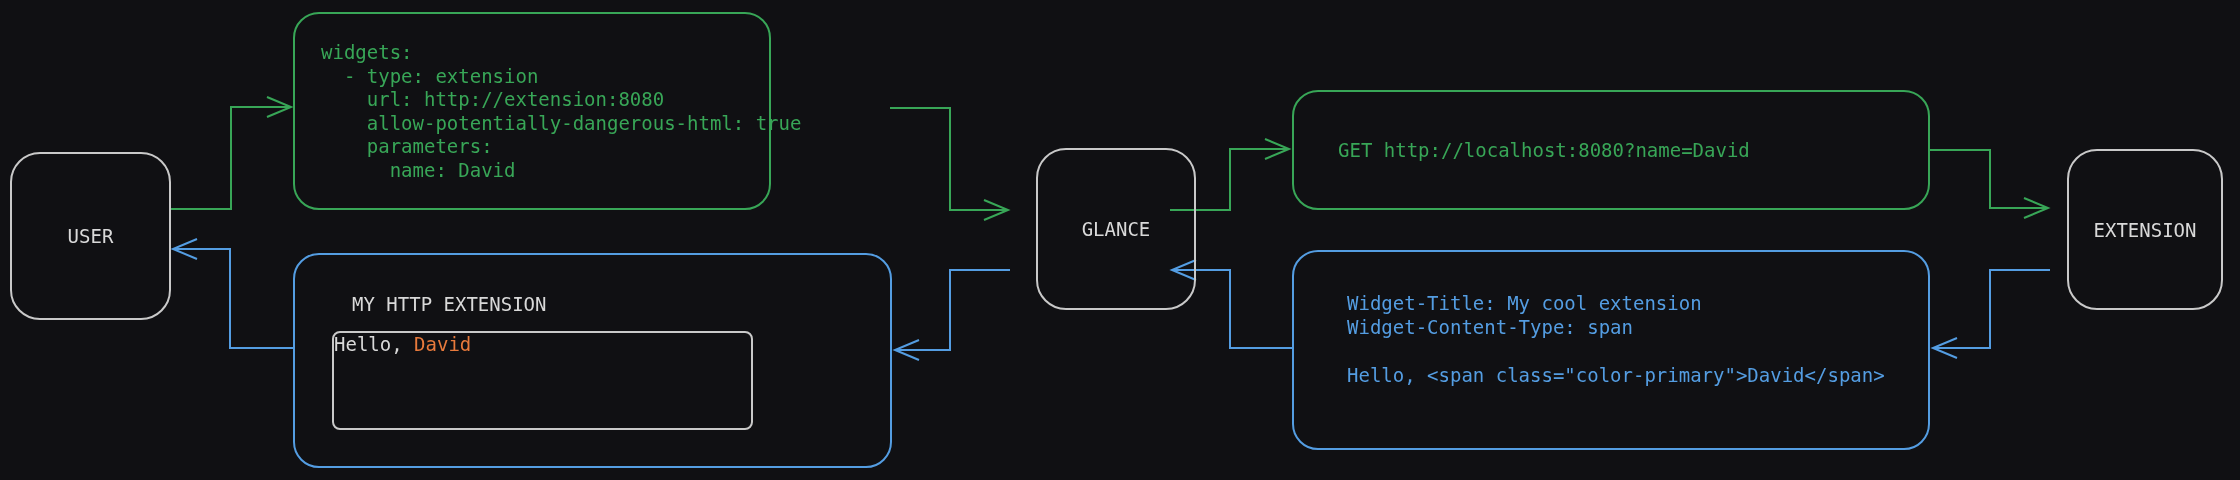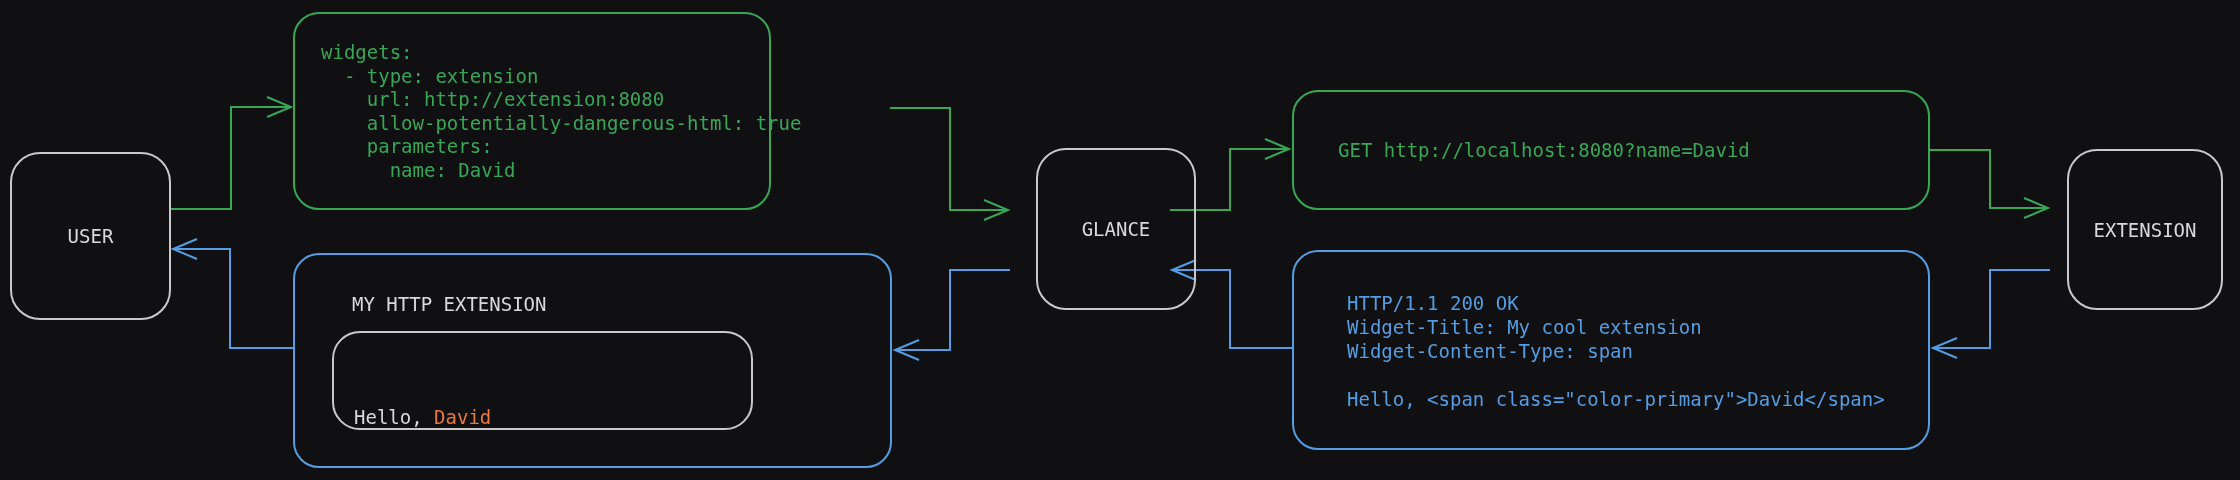--- a/index.html
+++ b/index.html
@@ -83,24 +83,23 @@
     left: 57px; top: 37px;
     line-height: 24px;
     color: var(--node-text, #d9d9d9);
     white-space: pre;
   }
   .widget-frame {
     position: absolute;
     box-sizing: border-box;
     left: 37px; top: 76px; width: 421px; height: 99px;
     border: 2px solid var(--frame-border, #c9c9c9);
-    border-radius: 28px;
+    border-radius: 8px;
     display: flex;
-    align-items: flex-end;
-    padding-left: 20px;
+    align-items: flex-start;
     color: var(--node-text, #d9d9d9);
     white-space: pre;
   }
   .greeting-name { color: var(--orange, #e87a3c); }
 </style>
 </head>
 <body>
 
 <div class="canvas">
 
@@ -134,21 +133,20 @@
     <div class="code-line">    allow-potentially-dangerous-html: true</div>
     <div class="code-line">    parameters:</div>
     <div class="code-line">      name: David</div>
   </div>
 
   <div class="msgbox green get-box">
     <span>GET http://localhost:8080?name=David</span>
   </div>
 
   <div class="msgbox blue http-box">
-    <div class="code-line">HTTP/1.1 200 OK</div>
     <div class="code-line">Widget-Title: My cool extension</div>
     <div class="code-line">Widget-Content-Type: span</div>
     <div class="code-line"></div>
     <div class="code-line">Hello, &lt;span class="color-primary"&gt;David&lt;/span&gt;</div>
   </div>
 
   <div class="msgbox blue widget-box">
     <div class="widget-title">MY HTTP EXTENSION</div>
     <div class="widget-frame">
       <span>Hello, </span><span class="greeting-name">David</span>

